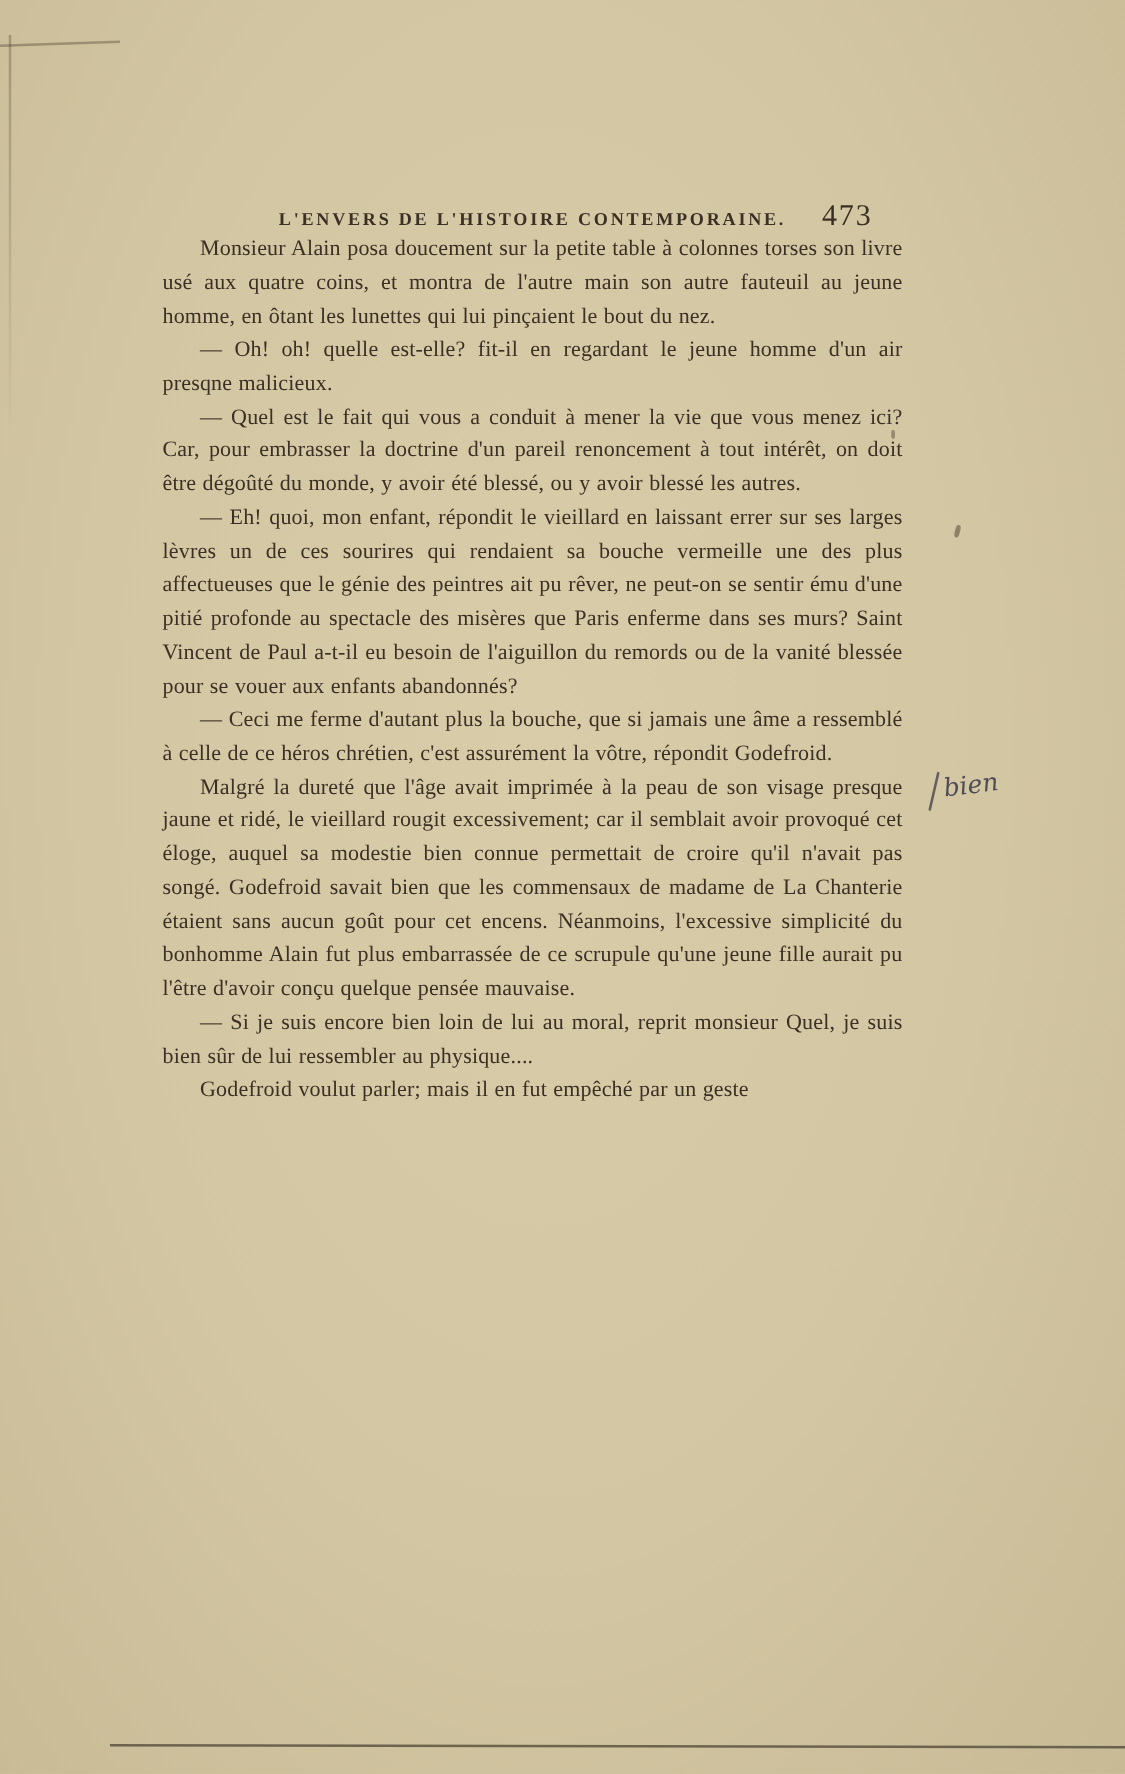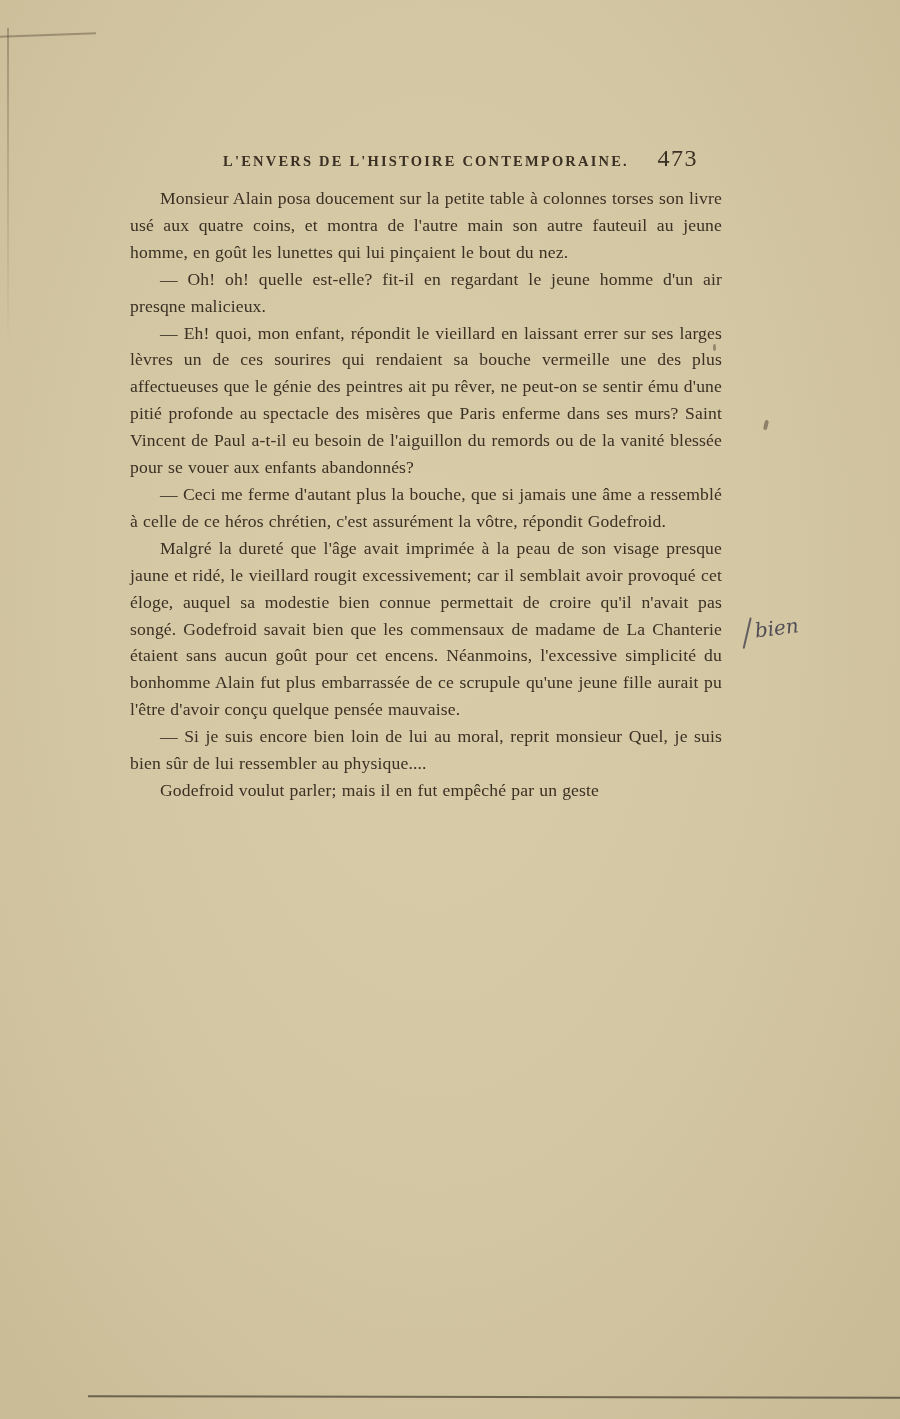--- a/index.html
+++ b/index.html
@@ -8,21 +8,21 @@
     width: 900px;
     height: 1419px;
     overflow: hidden;
     background: radial-gradient(ellipse at 48% 42%, #d9cca9 0%, #d3c6a2 55%, #c7ba95 100%);
     font-family: "Liberation Serif", "DejaVu Serif", serif;
     color: #3a3024;
   }
   .header {
     position: absolute;
     left: 130px;
-    top: 148px;
+    top: 163px;
     width: 592px;
     height: 26px;
   }
   .running-title {
     position: absolute;
     left: 0; right: 0;
     text-align: center;
     font-size: 14.5px;
     letter-spacing: 2.2px;
     font-weight: bold;
@@ -127,22 +127,23 @@
 <body>
 
 <div class="page">
 
   <div class="header">
     <span class="running-title">L'ENVERS DE L'HISTOIRE CONTEMPORAINE.</span>
     <span class="page-number">473</span>
   </div>
 
   <div class="text-block">
-    <p>Monsieur Alain posa doucement sur la petite table à colonnes torses son livre usé aux quatre coins, et montra de l'autre main son autre fauteuil au jeune homme, en goût les lunettes qui lui pinçaient le bout du nez.</p>
+    <p>Monsieur Alain posa doucement sur la petite table à colonnes torses son livre usé aux quatre coins, et montra de l'autre main son autre fauteuil au jeune homme, en ôtant les lunettes qui lui pinçaient le bout du nez.</p>
     <p>— Oh! oh! quelle est-elle? fit-il en regardant le jeune homme d'un air presqne malicieux.</p>
+    <p>— Quel est le fait qui vous a conduit à mener la vie que vous menez ici? Car, pour embrasser la doctrine d'un pareil renoncement à tout intérêt, on doit être dégoûté du monde, y avoir été blessé, ou y avoir blessé les autres.</p>
     <p>— Eh! quoi, mon enfant, répondit le vieillard en laissant errer sur ses larges lèvres un de ces sourires qui rendaient sa bouche vermeille une des plus affectueuses que le génie des peintres ait pu rêver, ne peut-on se sentir ému d'une pitié profonde au spectacle des misères que Paris enferme dans ses murs? Saint Vincent de Paul a-t-il eu besoin de l'aiguillon du remords ou de la vanité blessée pour se vouer aux enfants abandonnés?</p>
     <p>— Ceci me ferme d'autant plus la bouche, que si jamais une âme a ressemblé à celle de ce héros chrétien, c'est assurément la vôtre, répondit Godefroid.</p>
     <p>Malgré la dureté que l'âge avait imprimée à la peau de son visage presque jaune et ridé, le vieillard rougit excessivement; car il semblait avoir provoqué cet éloge, auquel sa modestie bien connue permettait de croire qu'il n'avait pas songé. Godefroid savait bien que les commensaux de madame de La Chanterie étaient sans aucun goût pour cet encens. Néanmoins, l'excessive simplicité du bonhomme Alain fut plus embarrassée de ce scrupule qu'une jeune fille aurait pu l'être d'avoir conçu quelque pensée mauvaise.</p>
     <p>— Si je suis encore bien loin de lui au moral, reprit monsieur Quel, je suis bien sûr de lui ressembler au physique....</p>
     <p>Godefroid voulut parler; mais il en fut empêché par un geste</p>
   </div>
 
   <div class="margin-note">
     <span class="note-slash"></span><span class="note-text">bien</span>
   </div>

